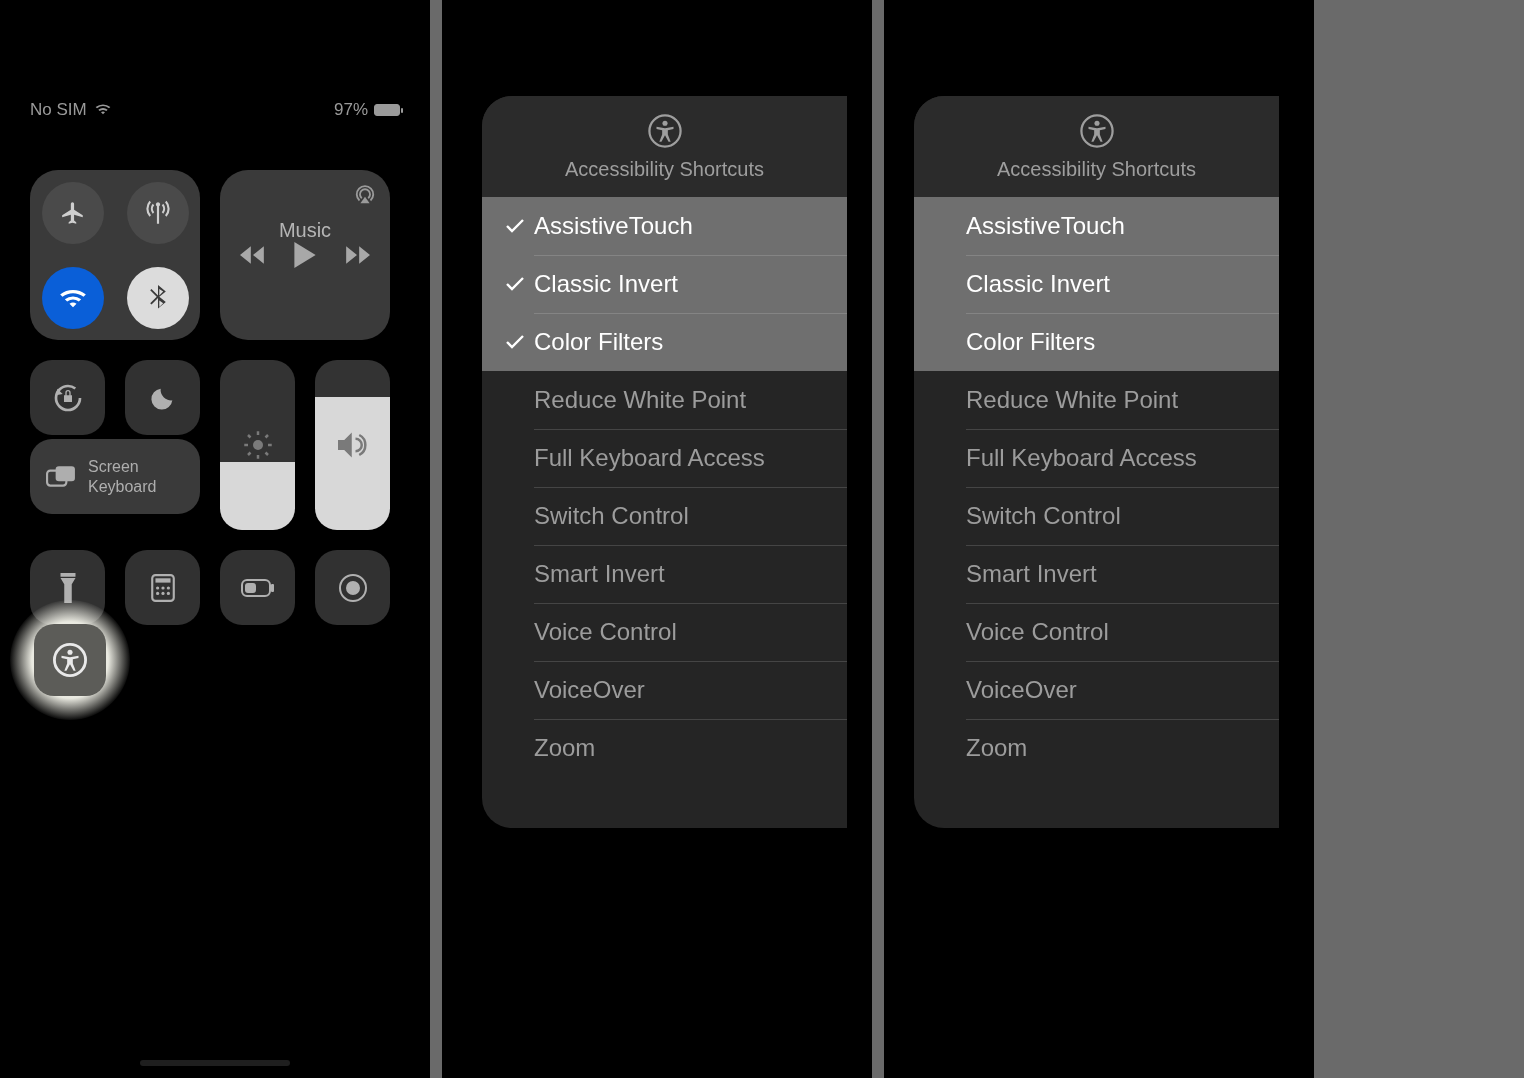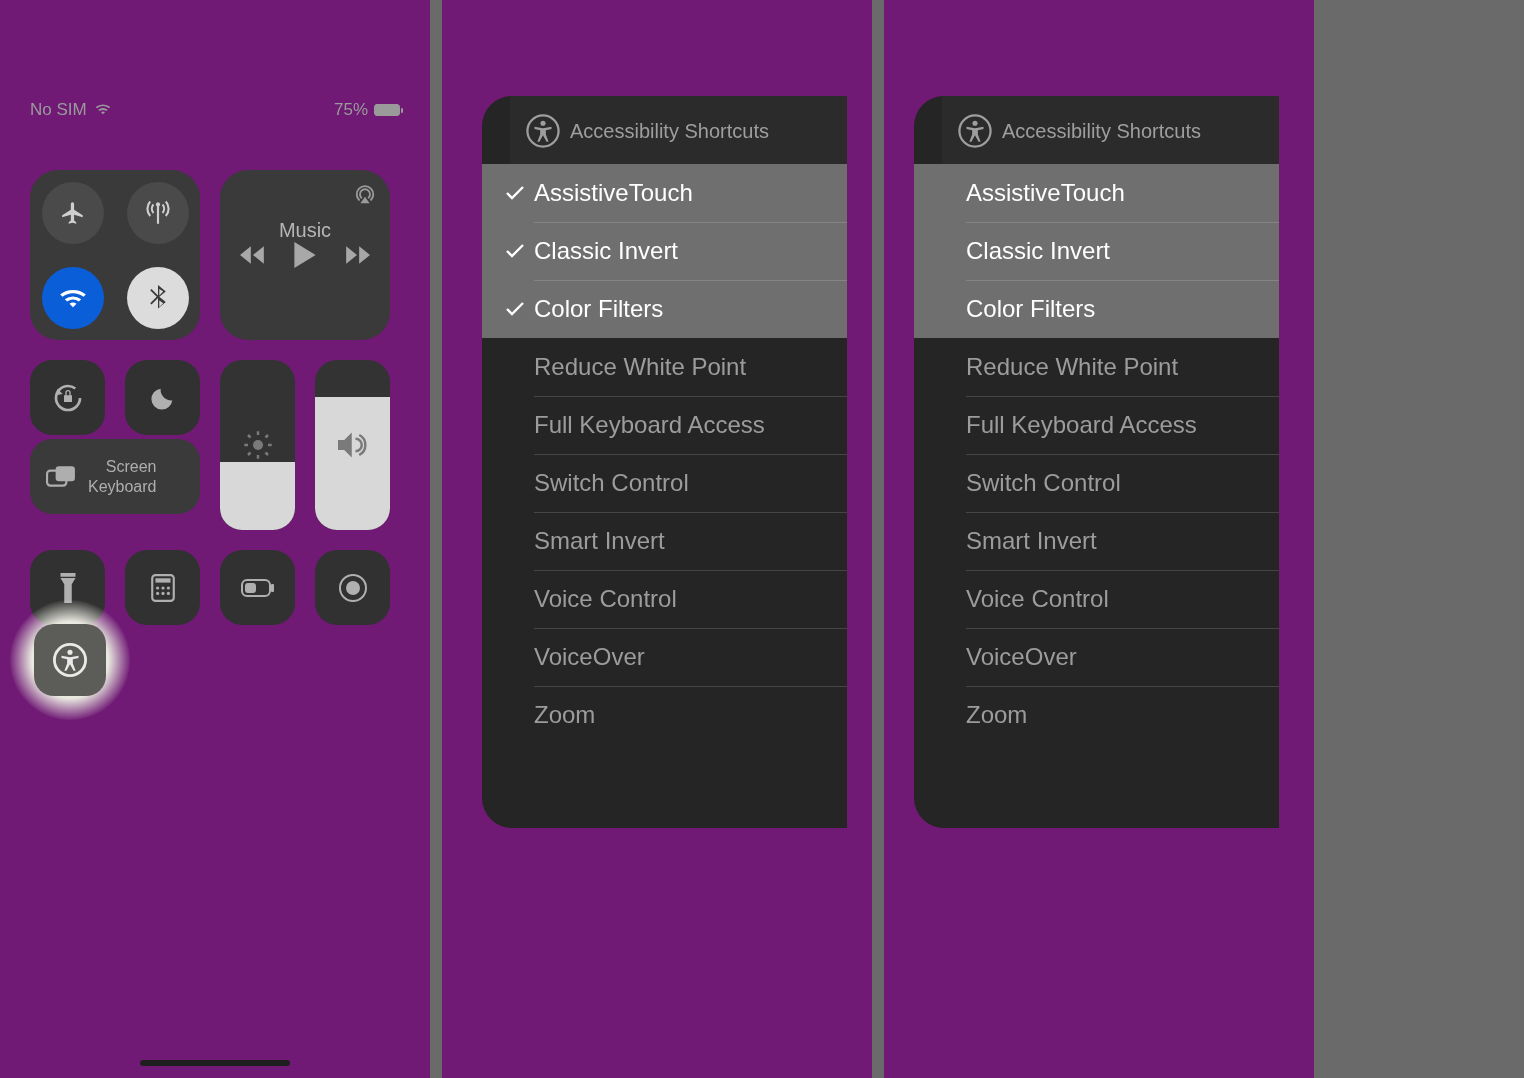--- a/index.html
+++ b/index.html
@@ -6,24 +6,23 @@
   body {
     font-family: -apple-system, BlinkMacSystemFont, "Segoe UI", Helvetica, Arial, sans-serif;
     background: #6a6a6a;
     width: 1524px;
     height: 1078px;
     display: flex;
     gap: 12px;
     padding: 0;
   }
   .panel {
-    background: #701a75;
+    background: #000000;
     position: relative;
     overflow: hidden;
-    text-align: right;
   }
   .panel1 { width: 430px; height: 1078px; }
   .panel2 { width: 430px; height: 1078px; }
   .panel3 { width: 430px; height: 1078px; }
 
   
   .status-bar {
     display: flex;
     justify-content: space-between;
     align-items: center;
@@ -147,25 +146,24 @@
     border-radius: 30px;
     overflow:hidden;
     height: 732px;
   }
   .panel3 .card { left:30px; right:0; border-top-right-radius:0; border-bottom-right-radius:0; }
   .panel2 .card { left:40px; right:-2px; border-top-right-radius:0; border-bottom-right-radius:0; padding-right:0;}
   .panel2 .card, .panel3 .card { width: 365px; }
   .panel3 .card { width: 365px; }
 
   .card-header {
-    display:flex; flex-direction:row; align-items:center;
+    display:flex; flex-direction:column; align-items:center;
     gap:10px; padding: 18px 16px 16px;
     color:#9e9e9e;
     background:#2b2b2b;
-    margin-left:28px;
   }
   .card-header .title { font-size:20px; font-weight:500; }
   .card-list { }
   .item {
     display:flex; align-items:center;
     height:58px;
     padding-left: 18px;
     color:#9c9c9c;
     font-size:24px;
     position:relative;
@@ -195,21 +193,21 @@
   <div class="status-bar">
     <div>
       <span>No SIM</span>
       <span class="wifi-small">
         <svg width="16" height="12" viewBox="0 0 24 18">
             <path d="M12 17l-3-3a5 5 0 0 1 6 0zM5 10a12 12 0 0 1 14 0l-2 2a9 9 0 0 0-10 0zM1 6a18 18 0 0 1 22 0l-2 2a15 15 0 0 0-18 0z" fill="#9a9a9a"></path>
           </svg>
       </span>
     </div>
     <div class="status-right">
-      <span>75%</span>
+      <span>97%</span>
       <span class="battery-icon"></span>
     </div>
   </div>
 
   <div class="cc-grid">
 
     <div class="tile connectivity">
       <div class="circle dark">
         <svg width="26" height="26" viewBox="0 0 24 24">
             <path fill="#cfcfcf" d="M21 16v-2l-8-5V3.5a1.5 1.5 0 0 0-3 0V9l-8 5v2l8-2.5V19l-2 1.5V22l3.5-1 3.5 1v-1.5L13 19v-5.5z"></path>

